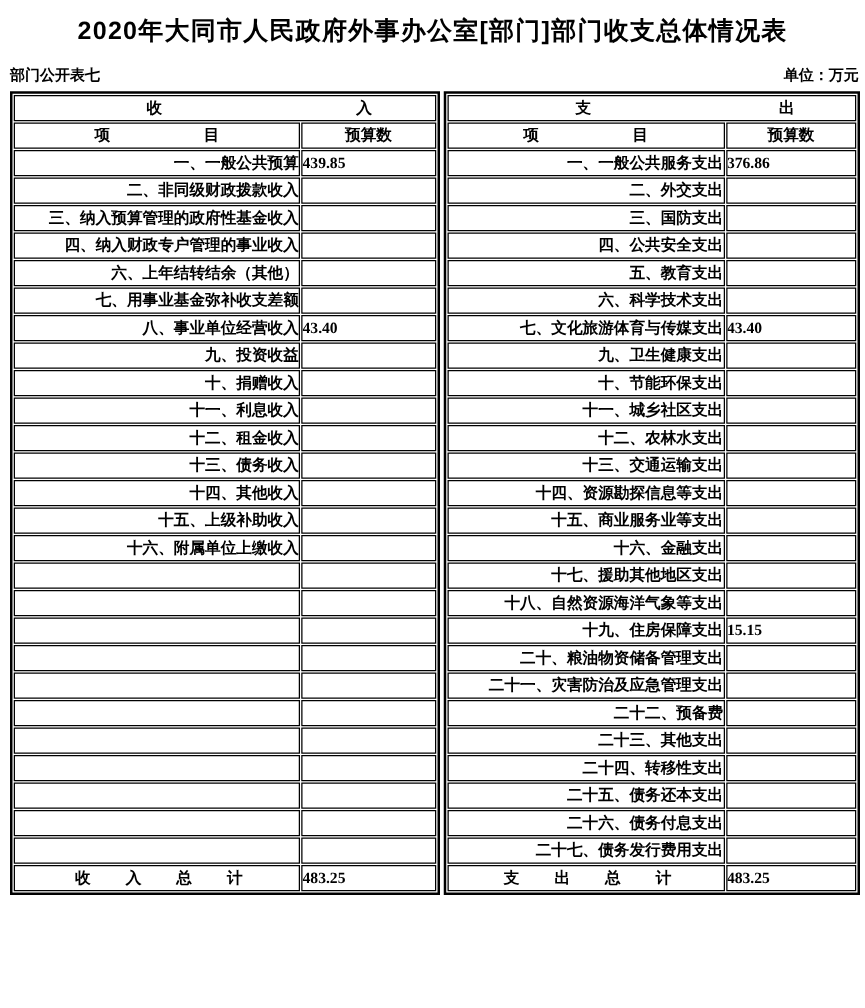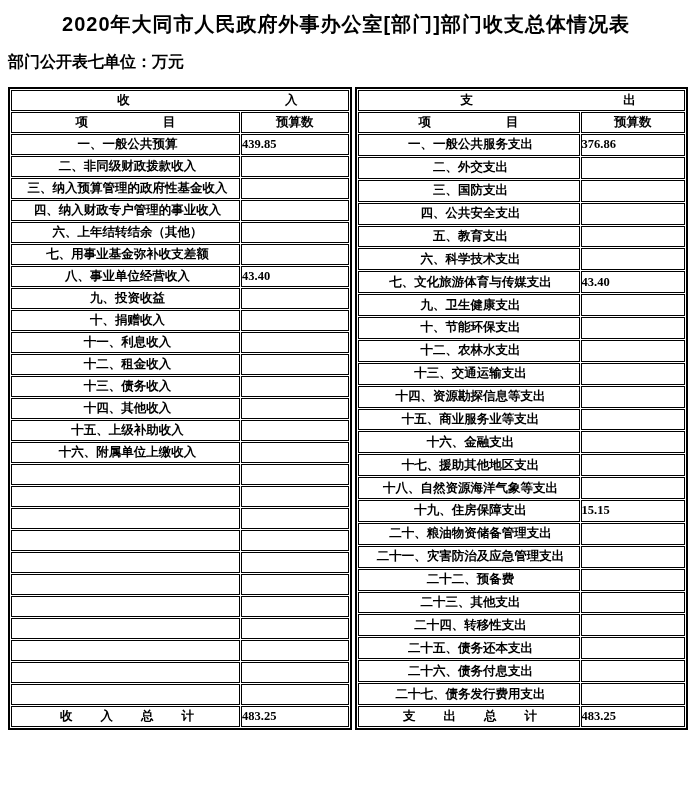--- a/index.html
+++ b/index.html
@@ -15,23 +15,24 @@
   .title {
     text-align: center;
     font-family: "Liberation Sans", "DejaVu Sans", sans-serif;
     font-weight: bold;
     font-size: 20px;
     letter-spacing: 1px;
     white-space: nowrap;
   }
   .meta-row {
     display: flex;
+    justify-content: space-between;
     align-items: flex-end;
-    margin: 14px 5px 14px 8px;
-    font-size: 16px;
+    margin: 14px 5px 4px 8px;
+    font-size: 12px;
     font-weight: bold;
   }
   .tables {
     display: flex;
     gap: 3px;
     margin-left: 8px;
     margin-right: 4px;
   }
   table {
     border-collapse: separate;
@@ -49,21 +50,21 @@
     font-weight: bold;
     white-space: nowrap;
     overflow: hidden;
     padding: 0;
     vertical-align: middle;
   }
   th { text-align: center; }
   .split { display: flex; width: 100%; }
   .split .seg-l { width: 66.5%; text-align: center; }
   .split .seg-r { width: 33.5%; text-align: center; }
-  td.item { text-align: center; padding-left: 4px; }
+  td.item { text-align: right; padding-left: 4px; }
   td.num  { text-align: left; padding-right: 2px; }
   td.total-label { text-align: center; padding-left: 4px; letter-spacing: 1px; }
 </style>
 </head>
 <body>
 
 <div class="page">
 
   <div class="title">2020年大同市人民政府外事办公室[部门]部门收支总体情况表</div>
 
@@ -257,20 +258,24 @@
           </tr>
           <tr>
             <td class="item">九、卫生健康支出</td>
             <td class="num"></td>
           </tr>
           <tr>
             <td class="item">十、节能环保支出</td>
             <td class="num"></td>
           </tr>
           <tr>
+            <td class="item">十一、城乡社区支出</td>
+            <td class="num"></td>
+          </tr>
+          <tr>
             <td class="item">十二、农林水支出</td>
             <td class="num"></td>
           </tr>
           <tr>
             <td class="item">十三、交通运输支出</td>
             <td class="num"></td>
           </tr>
           <tr>
             <td class="item">十四、资源勘探信息等支出</td>
             <td class="num"></td>

